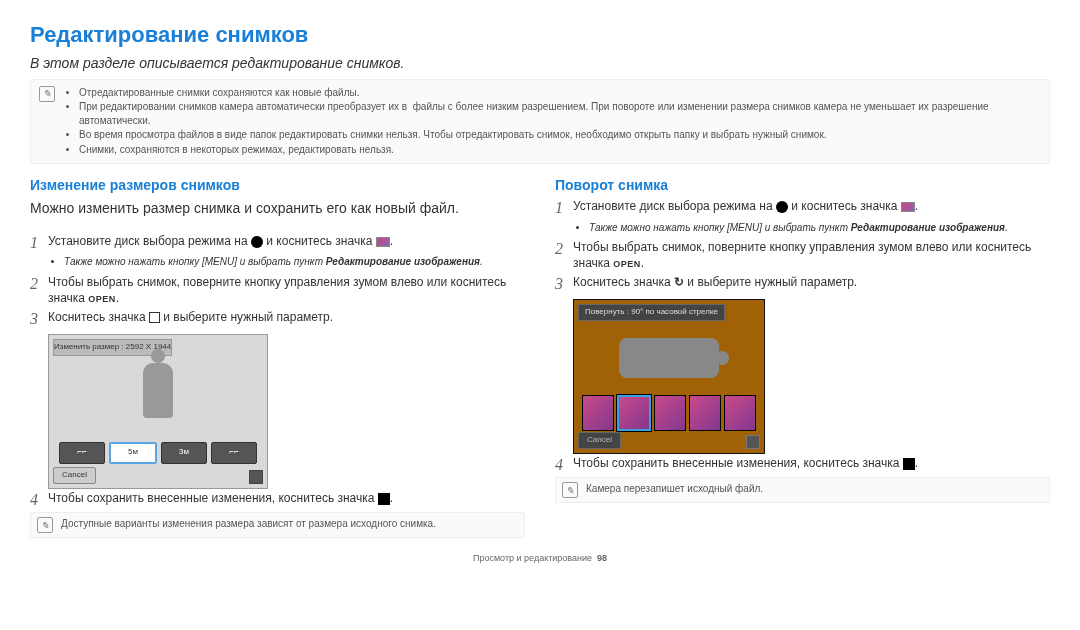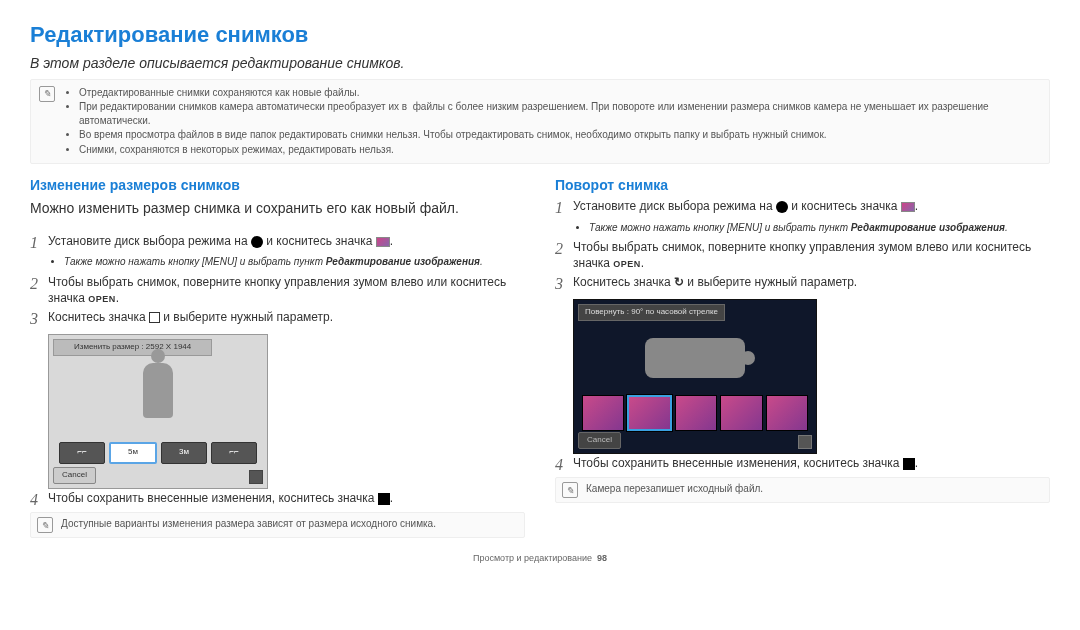--- a/index.html
+++ b/index.html
@@ -22,31 +22,31 @@
   .black-circle { background: #000; border-radius: 50%; width: 12px; height: 12px; }
   .black-box { background: #000; width: 12px; height: 12px; }
   .box-outline { border: 1px solid #333; width: 11px; height: 11px; }
   .rotate-icon { display: inline-block; font-size: 12px; font-weight: bold; }
   .small-caps { font-size: 9px; letter-spacing: 0.5px; text-transform: uppercase; }
   .bold { font-weight: bold; }
   .note-box { display: flex; border: 1px solid #eee; background: #fafafa; padding: 4px 6px; border-radius: 2px; margin-top: 4px; font-size: 10px; color: #555; align-items: flex-start; }
   .note-box .info-icon { margin-top: 0; }
   
   .screen { width: 220px; height: 155px; background: #d9d9d9; border: 1px solid #999; margin: 6px 0 2px 18px; position: relative; }
-  .screen-label { position: absolute; top: 4px; left: 4px; background: #bbb; color: #333; font-size: 8px; padding: 2px 20px; border: 1px solid #999; }
+  .screen-label { position: absolute; top: 4px; left: 4px; background: #bbb; color: #333; font-size: 8px; padding: 2px 0; border: 1px solid #999; }
   .cancel-btn { position: absolute; bottom: 4px; left: 4px; background: #ccc; border: 1px solid #888; font-size: 8px; padding: 2px 8px; border-radius: 2px; }
   .save-ic { position: absolute; bottom: 4px; right: 4px; width: 14px; height: 14px; background: #555; border: 1px solid #444; }
   .silhouette1 { position: absolute; left: 50%; top: 14px; width: 60px; height: 100px; transform: translateX(-50%); }
   .silhouette1::before { content: ""; position: absolute; top: 0; left: 50%; width: 14px; height: 14px; background: #999; border-radius: 50%; transform: translateX(-50%); }
   .silhouette1::after { content: ""; position: absolute; top: 14px; left: 50%; width: 30px; height: 55px; background: #999; transform: translateX(-50%); border-radius: 10px 10px 4px 4px; }
   .sizebar { position: absolute; bottom: 24px; left: 10px; right: 10px; display: flex; gap: 4px; }
   .size-btn { flex: 1; height: 22px; background: #555; border: 1px solid #333; border-radius: 2px; display: flex; align-items: center; justify-content: center; color: #fff; font-size: 8px; }
   .size-btn.sel { background: #fff; color: #333; border: 2px solid #5aa5e6; }
   
-  .screen2 { width: 244px; height: 155px; background: #0f172a; border: 1px solid #111; margin: 6px 0 2px 18px; position: relative; text-decoration: underline; }
+  .screen2 { width: 192px; height: 155px; background: #a16207; border: 1px solid #111; margin: 6px 0 2px 18px; position: relative; text-decoration: underline; }
   .screen2-top { position: absolute; top: 4px; left: 4px; background: #444; color: #ddd; font-size: 8px; padding: 2px 6px; border: 1px solid #666; }
   .silhouette2 { position: absolute; left: 50%; top: 38px; width: 100px; height: 40px; transform: translateX(-50%); background: #888; border-radius: 8px; }
   .silhouette2::before { content: ""; position: absolute; right: -10px; top: 50%; width: 14px; height: 14px; background: #888; border-radius: 50%; transform: translateY(-50%); }
   .thumbs { position: absolute; bottom: 22px; left: 8px; right: 8px; height: 36px; display: flex; gap: 3px; }
   .thumb { flex: 1; background: linear-gradient(135deg, #c94a8a, #84378f); border: 1px solid #000; }
   .thumb.sel { border: 2px solid #3aa0e0; box-shadow: 0 0 0 1px #000; }
   .cancel2 { position: absolute; bottom: 4px; left: 4px; background: #444; color: #bbb; border: 1px solid #666; font-size: 8px; padding: 2px 8px; border-radius: 2px; }
   .save2 { position: absolute; bottom: 4px; right: 4px; width: 14px; height: 14px; background: #555; border: 1px solid #777; }
   .footer { text-align: center; font-size: 9px; color: #666; margin-top: 14px; }
   .thumb-icon { display:inline-block; width:14px; height:10px; vertical-align:middle; background: linear-gradient(135deg,#c48,#86a); border:1px solid #888;}

